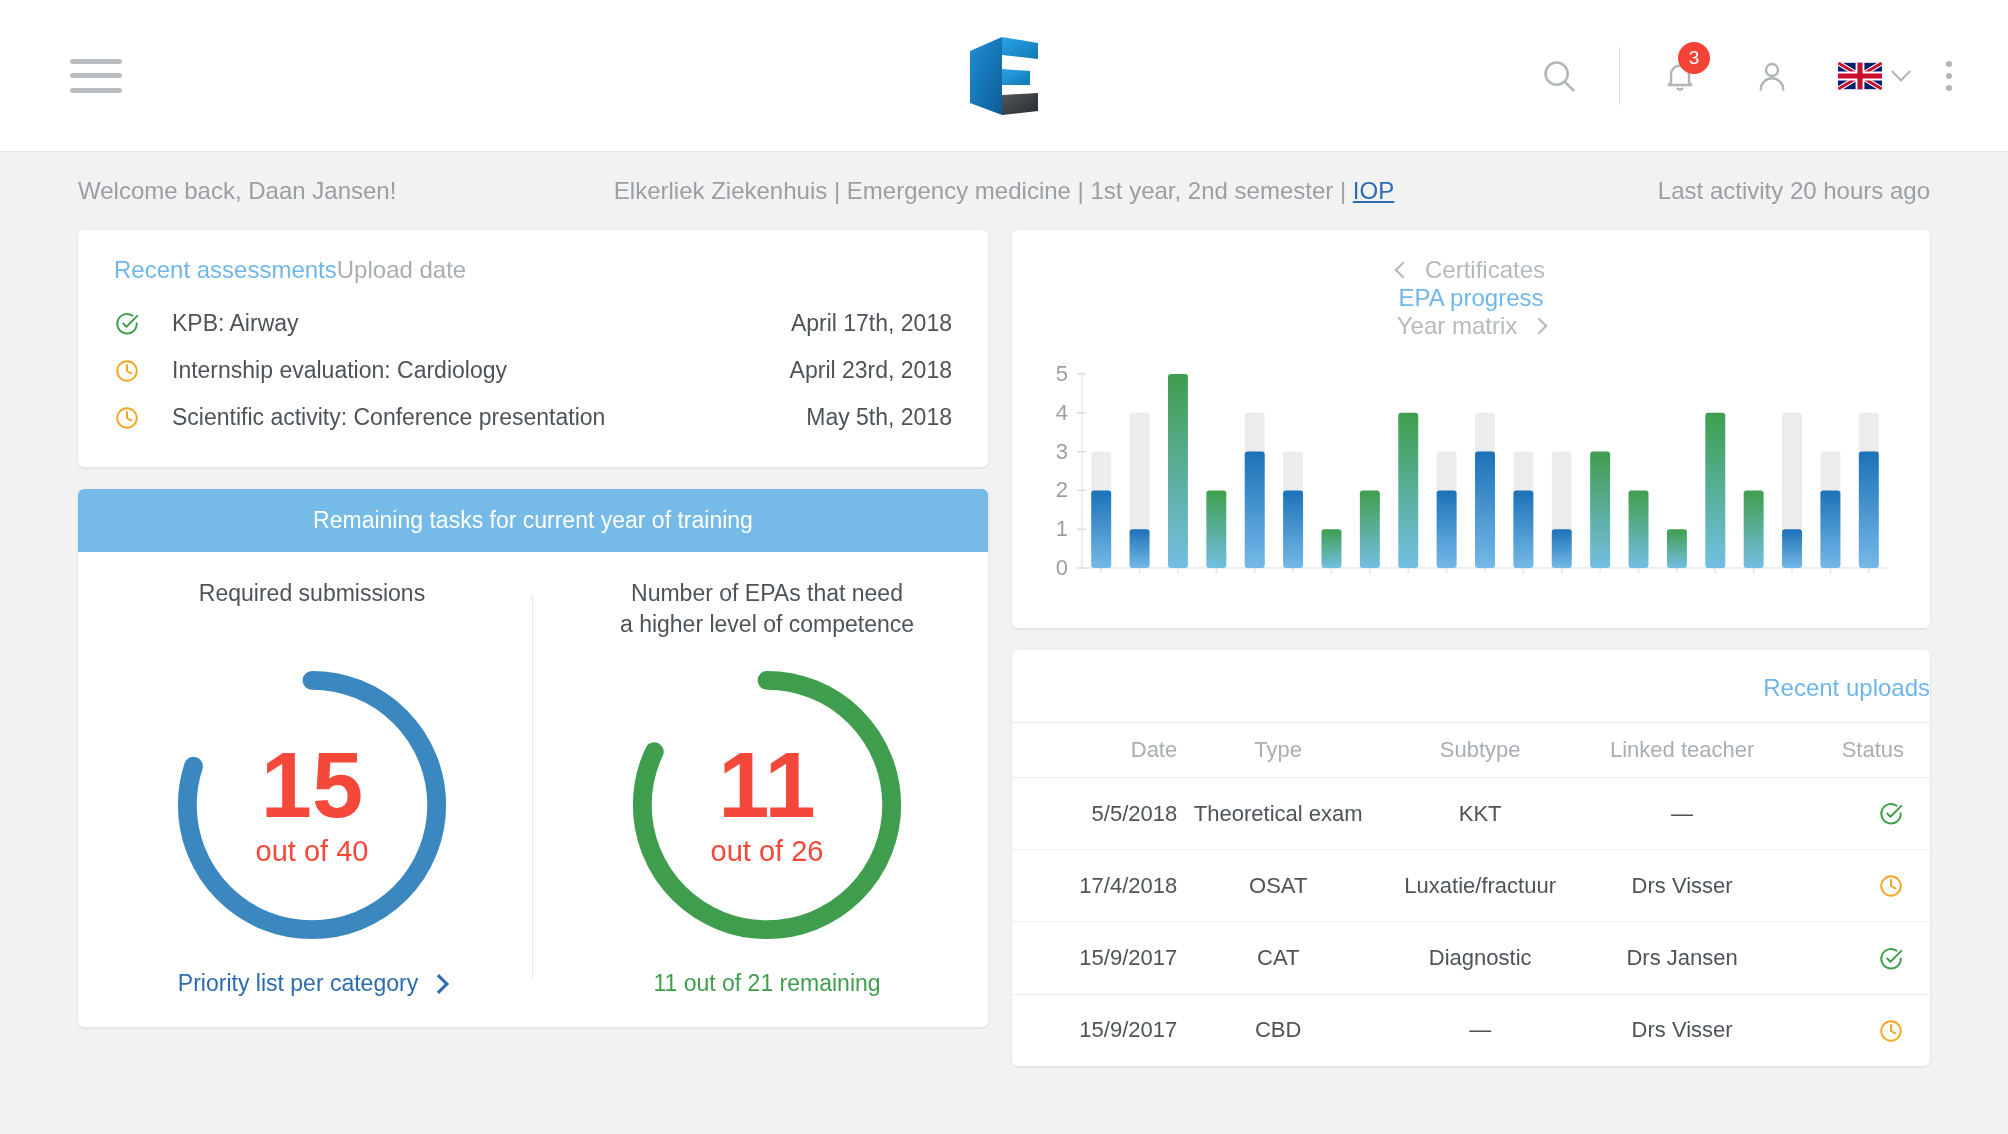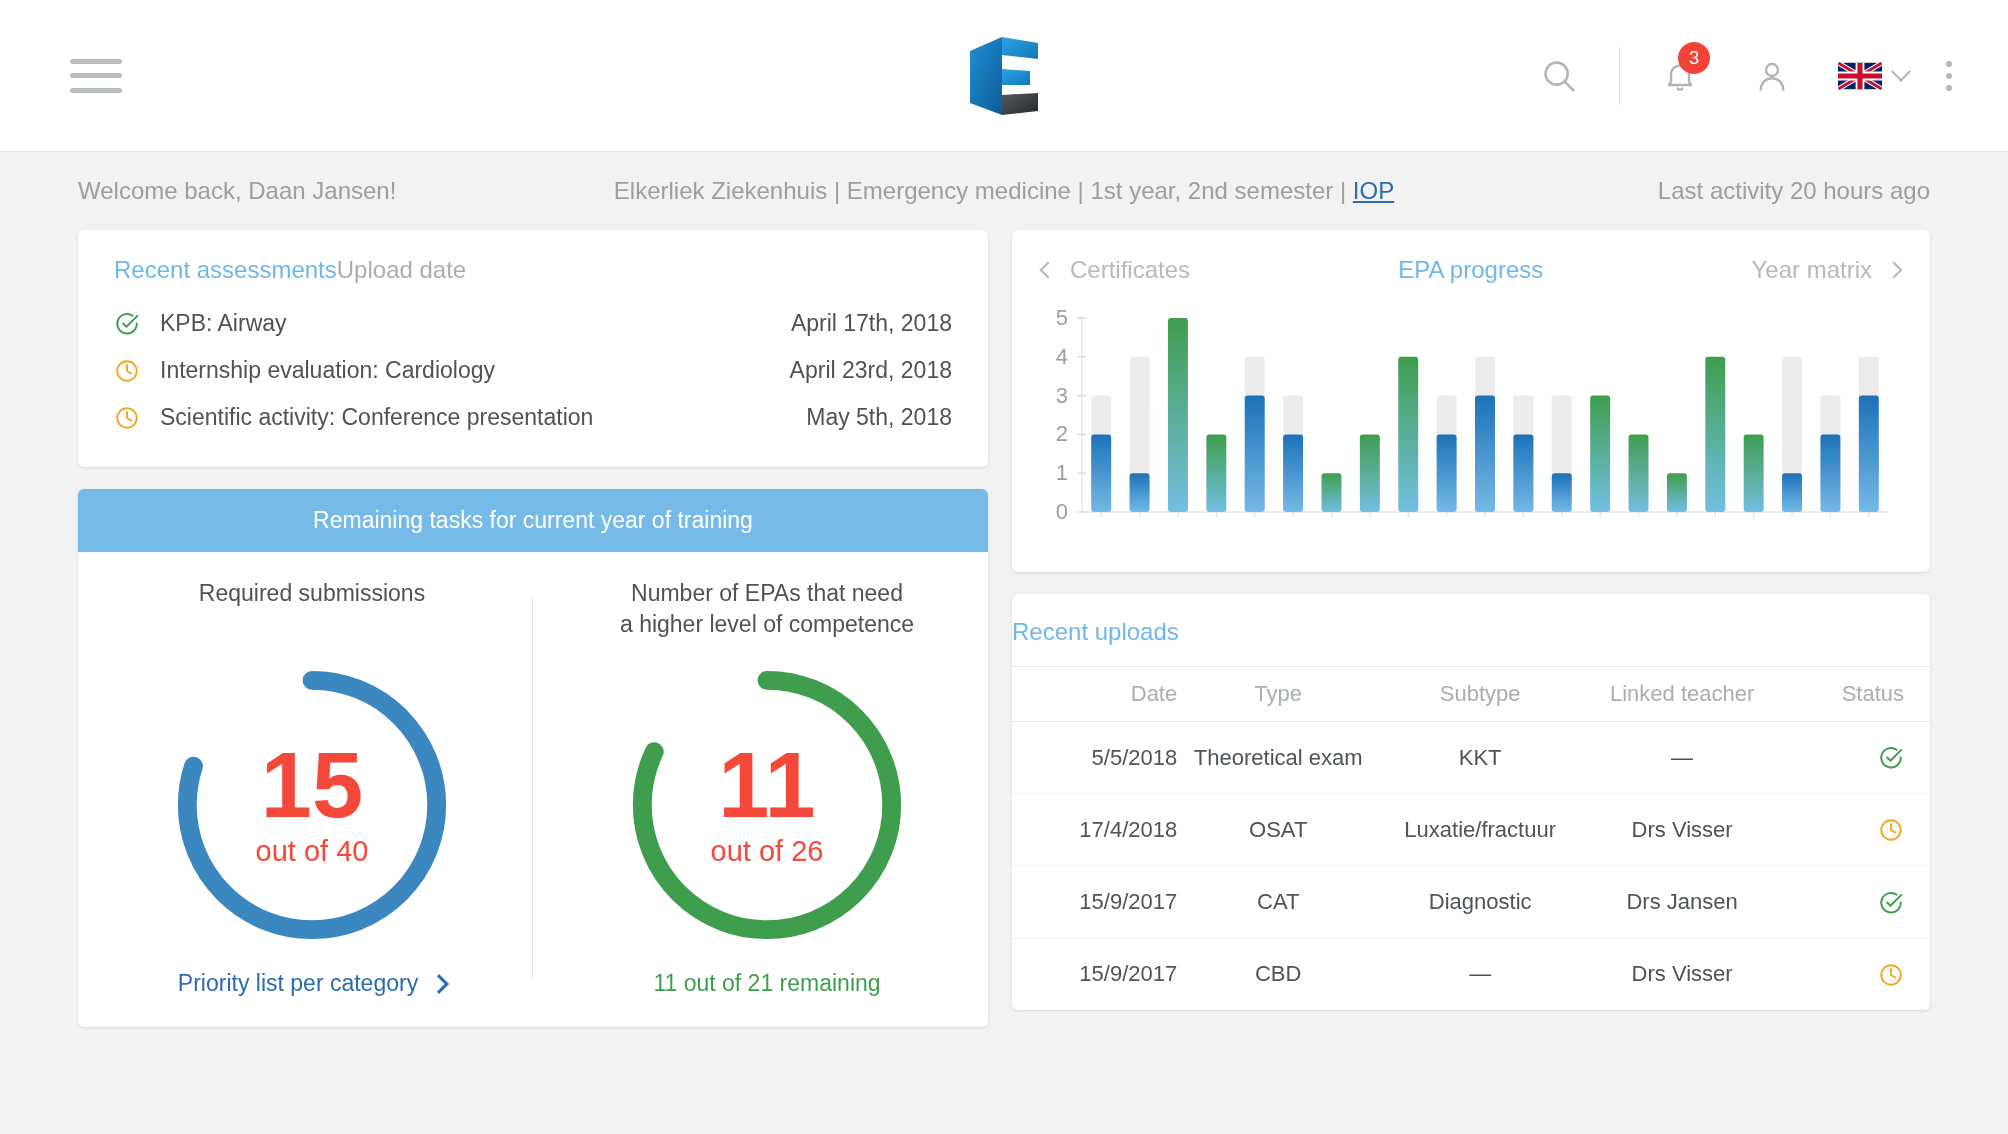--- a/index.html
+++ b/index.html
@@ -87,21 +87,21 @@
     padding: 26px 36px 10px 36px;
     font-size: 24px;
   }
   .ra-title { color: #6fb7e9; }
   .ra-sub { color: #a9aeb3; }
   .ra-list { padding: 6px 36px 26px 36px; }
   .ra-row {
     display: flex; align-items: center; justify-content: space-between;
     padding: 10px 0; font-size: 23px; color: #4d5359;
   }
-  .ra-left { display: flex; align-items: center; gap: 20px; }
+  .ra-left { display: flex; align-items: center; gap: 32px; }
 
   
   .rt-head {
     background: #76bbe8; color: #fff;
     text-align: center; font-size: 23px;
     padding: 18px 0; border-radius: 6px 6px 0 0;
   }
   .rt-body { display: flex; padding: 26px 0 30px 0; }
   .rt-half { flex: 1; display: flex; flex-direction: column; align-items: center; position: relative; padding-left: 13px; }
   .rt-half.sep::after {
@@ -125,31 +125,31 @@
   .rt-foot.green { color: #3f9e4d; }
   .chev-right {
     width: 14px; height: 14px;
     border-top: 3.5px solid #2b6cb0; border-right: 3.5px solid #2b6cb0;
     transform: rotate(45deg);
   }
 
   
   .epa-head {
     display: flex; align-items: center; justify-content: space-between;
-    padding: 26px 30px 8px 30px; font-size: 24px;
+    padding: 26px 30px 8px 30px; font-size: 24px; flex-direction: column;
   }
   .epa-nav { display:flex; align-items:center; gap: 16px; color:#b5babf; cursor:pointer;}
   .epa-title { color: #6fb7e9; }
   .arr-l, .arr-r { width: 12px; height: 12px; border-top: 2.5px solid #b5babf; border-right: 2.5px solid #b5babf; }
   .arr-l { transform: rotate(-135deg); }
   .arr-r { transform: rotate(45deg); }
   .chart-box { padding: 16px 34px 30px 24px; }
 
   
-  .ru-head { text-align:left; font-size: 24px; color:#6fb7e9; padding: 24px 0 20px 0; }
+  .ru-head { text-align:right; font-size: 24px; color:#6fb7e9; padding: 24px 0 20px 0; }
   table { width: 100%; border-collapse: collapse; }
   thead th {
     font-weight: 400; font-size: 22px; color: #a9aeb3;
     padding: 14px 0; border-top: 1px solid #ececec; border-bottom: 1px solid #ececec;
   }
   tbody td {
     font-size: 22px; color: #4d5359; text-align: center;
     padding: 22px 0; border-bottom: 1px solid #f0f0f0;
   }
   tbody tr:last-child td { border-bottom: none; }

